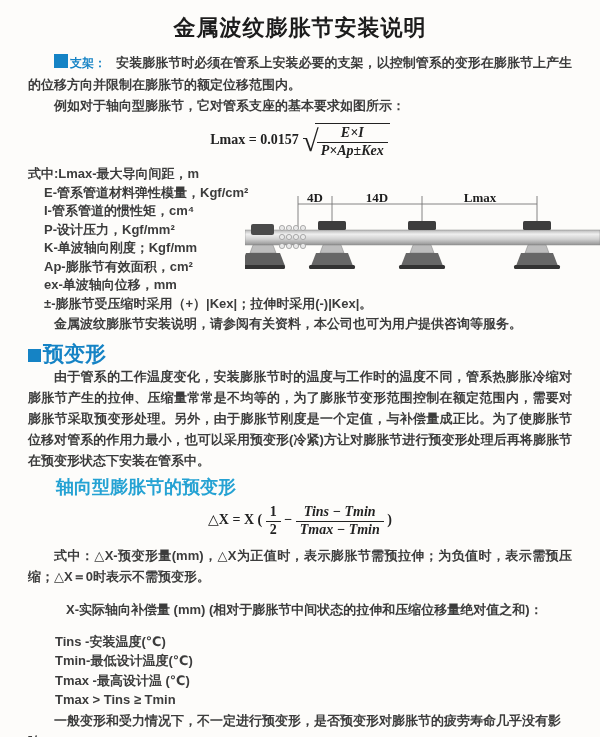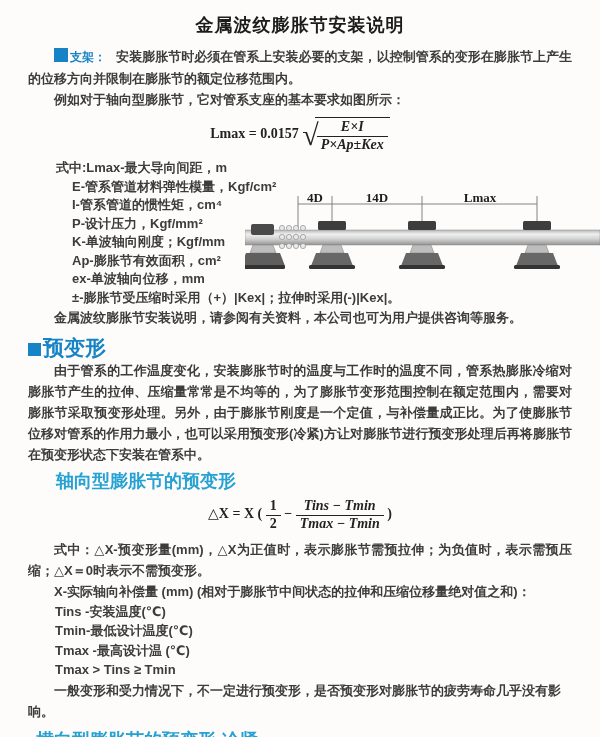--- a/index.html
+++ b/index.html
@@ -3,21 +3,21 @@
 <meta charset="utf-8">
 <style>
   html,body{margin:0;padding:0;background:#e9e9e9;}
   .page{
     width:600px;height:737px;margin:0 auto;background:#fdfcfa;
     font-family:"Liberation Sans","DejaVu Sans",sans-serif;
     color:#3c3c3c;position:relative;overflow:hidden;box-sizing:border-box;
   }
   .title{
     margin:0;padding-top:13px;text-align:center;
-    font-size:18px;font-weight:700;color:#1c1c1c;letter-spacing:1px;
+    font-size:22px;font-weight:700;color:#1c1c1c;letter-spacing:1px;
   }
   .content{margin:0 28px;font-size:13px;line-height:21px;font-weight:600;}
   .para{margin:0;text-indent:2em;text-align:justify;}
   .p1{margin-top:9px;}
   .sec-square{
     display:inline-block;width:14px;height:14px;background:#1583c5;
     vertical-align:-1px;margin-right:2px;
   }
   .sec-square.small{width:13px;height:13px;}
   .sec-title{color:#1583c5;font-size:12px;font-weight:700;margin-right:10px;}
@@ -31,26 +31,26 @@
     font-weight:700;color:#222;font-size:14px;margin:7px 0;line-height:normal;
     text-indent:0;
   }
   .frac{display:inline-block;vertical-align:middle;text-align:center;line-height:1.05;}
   .frac .num{display:block;border-bottom:1px solid #222;padding:0 4px 1px;}
   .frac .den{display:block;padding:1px 4px 0;}
   .frac.italic .num,.frac.italic .den{font-style:italic;font-weight:600;}
   .sqrt-sign{font-size:30px;font-weight:400;vertical-align:middle;margin-right:-4px;}
   .under-root{display:inline-block;vertical-align:middle;border-top:1.6px solid #222;padding:2px 2px 0;}
   
-  .defs{line-height:18.5px;margin-top:2px;margin-left:28px;}
+  .defs{line-height:18.5px;margin-top:2px;}
   .defs .lead{margin:0;}
   .defs .d-line{margin:0 0 0 16px;}
   .temps .d-line{margin:0 0 0 27px;line-height:19.5px;}
   .note-line{margin:0;text-indent:2em;}
-  .x-def{margin:0;text-indent:2em;}
+  .x-def{margin:12px;text-indent:2em;}
   
   .diagram{position:absolute;left:245px;top:192px;width:355px;height:96px;}
 </style>
 </head>
 <body>
 
 <div class="page">
 
   <h1 class="title">金属波纹膨胀节安装说明</h1>
 

